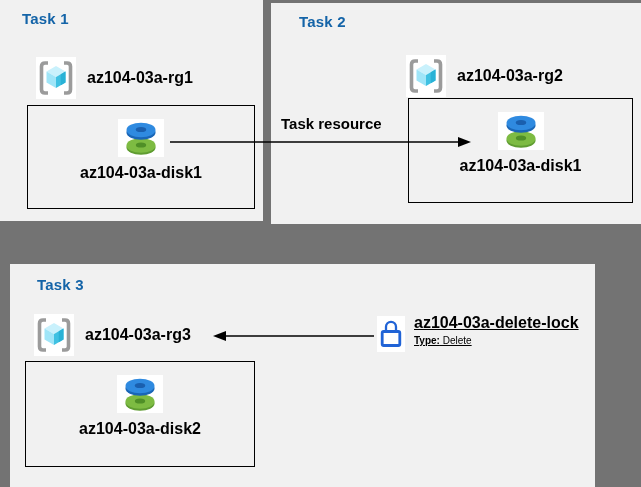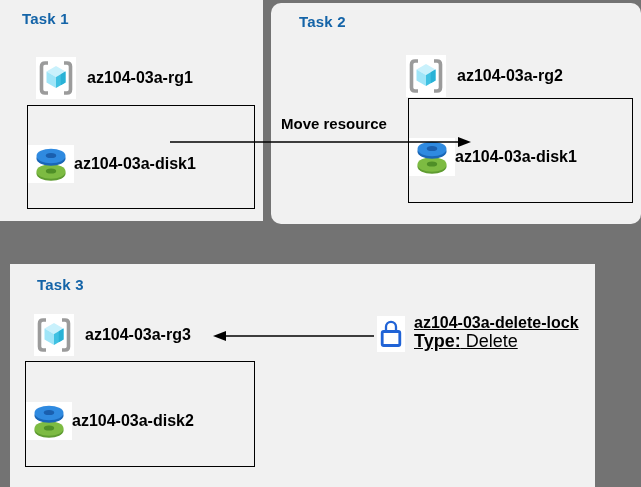--- a/index.html
+++ b/index.html
@@ -9,25 +9,25 @@
   }
   .panel{position:absolute;background:#f1f1f1;}
   .task-title{
     position:absolute;font-size:15px;font-weight:bold;color:#1464a8;letter-spacing:.2px;
   }
   .rg-row{position:absolute;display:flex;align-items:center;gap:11px;}
   .icon-tile{background:#ffffff;display:flex;align-items:center;justify-content:center;flex:0 0 auto;}
   .rg-label,.res-label,.lock-name{font-size:16px;font-weight:bold;color:#000;white-space:nowrap;}
   .res-box{
     position:absolute;border:1.5px solid #000;background:transparent;
-    display:flex;flex-direction:row;align-items:center;padding-top:13px;box-sizing:border-box;
+    display:flex;flex-direction:column;align-items:center;padding-top:13px;gap:7px;box-sizing:border-box;
   }
   .lock-group{position:absolute;display:flex;align-items:flex-start;gap:9px;}
   .lock-text{display:flex;flex-direction:column;line-height:18px;margin-top:-2px;}
-  .lock-type{font-size:18px;white-space:nowrap;}
+  .lock-type{font-size:10px;white-space:nowrap;}
   .lock-type .t-label{font-weight:bold;}
   .move-label{position:absolute;font-size:15px;font-weight:bold;white-space:nowrap;}
   #arrow-overlay{position:absolute;left:0;top:0;pointer-events:none;}
 </style>
 </head>
 <body>
 
 <div id="stage">
 
   <div class="panel" style="left:0;top:3;width:263px;height:221px;">
@@ -55,21 +55,21 @@
           <ellipse cx="23" cy="26" rx="5.2" ry="2.6" fill="#4f8f27"></ellipse>
           <ellipse cx="23" cy="13.5" rx="14.5" ry="7.3" fill="#1a66b6"></ellipse>
           <ellipse cx="23" cy="11" rx="14.5" ry="7.3" fill="#2f8ae0"></ellipse>
           <ellipse cx="23" cy="10.5" rx="5.2" ry="2.6" fill="#1a5fae"></ellipse>
         </svg>
       </span>
       <span class="res-label">az104-03a-disk1</span>
     </div>
   </div>
 
-  <div class="panel" style="left:271px;top:3px;width:370px;height:221px;border-radius:10px;">
+  <div class="panel" style="left:271px;top:3px;width:370px;height:221px;">
     <div class="task-title" style="left:28px;top:10px;">Task 2</div>
 
     <div class="rg-row" style="left:135px;top:52px;justify-content:center;">
       <span class="icon-tile" style="width:40px;height:42px;">
         <svg width="38" height="40" viewBox="0 0 38 40">
           <path d="M11 5 H8 Q4.5 5 4.5 8.5 V31.5 Q4.5 35 8 35 H11" fill="none" stroke="#9b9b9b" stroke-width="3.6"></path>
           <path d="M27 5 H30 Q33.5 5 33.5 8.5 V31.5 Q33.5 35 30 35 H27" fill="none" stroke="#9b9b9b" stroke-width="3.6"></path>
           <polygon points="19,8 28.5,13.5 19,19 9.5,13.5" fill="#c9f1fc"></polygon>
           <polygon points="9.5,13.5 19,19 19,30 9.5,24.5" fill="#9fe5f8"></polygon>
           <polygon points="28.5,13.5 19,19 19,30 28.5,24.5" fill="#3fc1e2"></polygon>
@@ -132,21 +132,21 @@
           <rect x="4.2" y="13.5" width="17.6" height="14" rx="1.5" fill="#ffffff" stroke="#2063d6" stroke-width="2.8"></rect>
         </svg>
       </span>
       <span class="lock-text">
         <span class="lock-name">az104-03a-delete-lock</span>
         <span class="lock-type"><span class="t-label">Type:</span><span> Delete</span></span>
       </span>
     </div>
   </div>
 
-  <div class="move-label" style="left:281px;top:115px;">Move resource</div>
+  <div class="move-label" style="left:281px;top:115px;">Task resource</div>
 
   <svg id="arrow-overlay" width="641" height="487" viewBox="0 0 641 487">
 
     <g>
       <line x1="170" y1="142" x2="460" y2="142" stroke="#000000" stroke-width="1.6"></line>
       <polygon points="471,142 458,137 458,147" fill="#000000"></polygon>
     </g>
 
     <g>
       <line x1="374" y1="336" x2="224" y2="336" stroke="#000000" stroke-width="1.6"></line>

